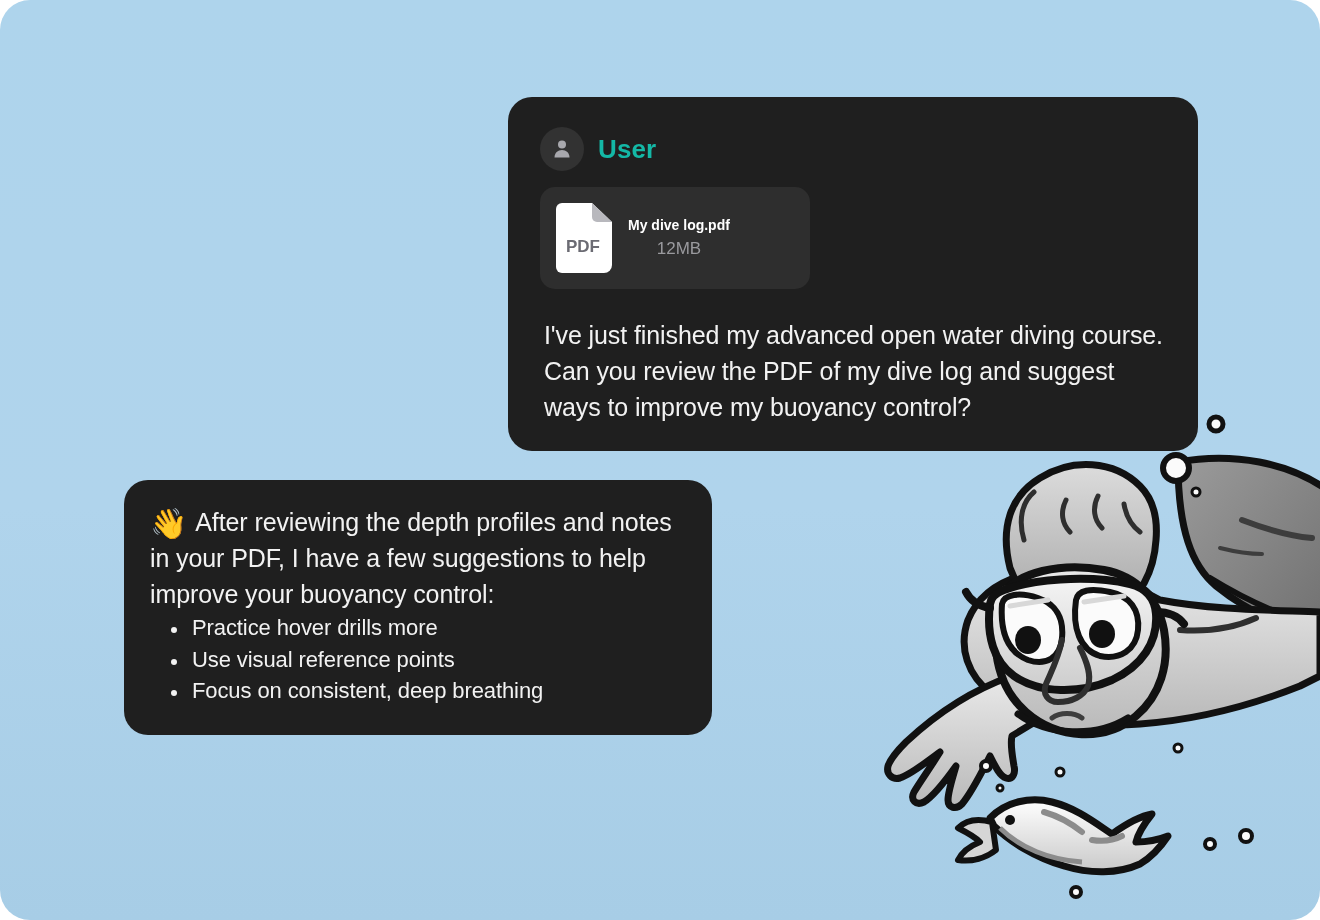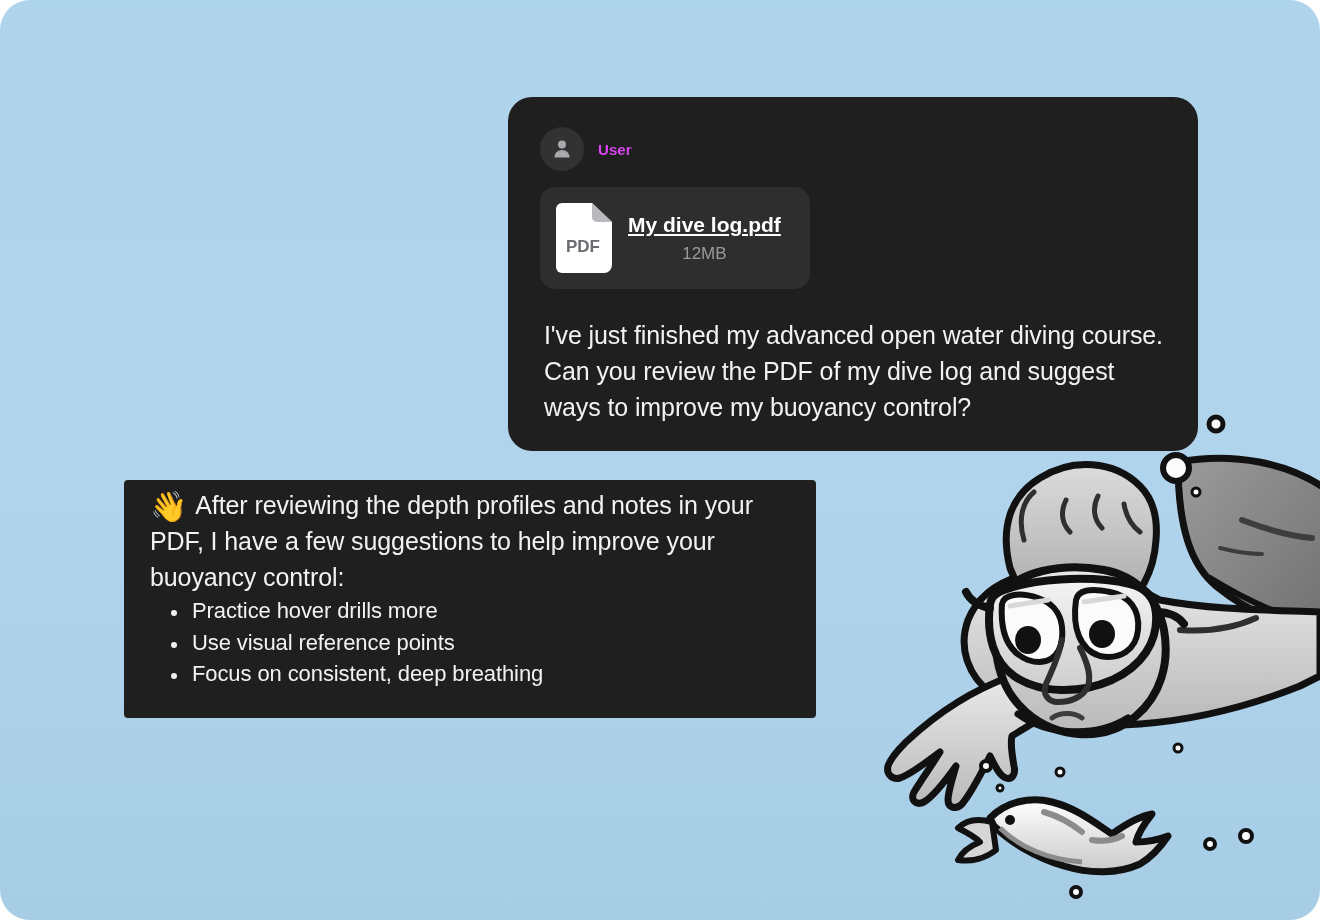--- a/index.html
+++ b/index.html
@@ -52,23 +52,23 @@
     height: 44px;
     border-radius: 50%;
     background: #323232;
     display: flex;
     align-items: center;
     justify-content: center;
     flex: none;
   }
   .avatar svg { display: block; }
   .user-name {
-    font-size: 15px;
+    font-size: 26px;
     font-weight: bold;
-    color: #d946ef;
+    color: #14b8a6;
     letter-spacing: 0.1px;
   }
 
   .file-card {
     margin-left: 6px;
     width: 270px;
     box-sizing: border-box;
     background: #2e2e2e;
     border-radius: 15px;
     padding: 16px 16px;
@@ -78,26 +78,25 @@
   }
   .pdf-icon {
     width: 56px;
     height: 70px;
     flex: none;
     position: relative;
   }
   .pdf-icon svg { display: block; }
   .file-meta { min-width: 0; }
   .file-name {
-    font-size: 21px;
+    font-size: 14px;
     font-weight: bold;
     color: #ffffff;
     line-height: 1.25;
     white-space: nowrap;
-    text-decoration: underline;
   }
   .file-size {
     font-size: 17px;
     color: #9a9a9e;
     margin-top: 5px;
     text-align: center;
   }
 
   .user-text {
     margin: 28px 6px 0 10px;
@@ -105,25 +104,25 @@
     line-height: 1.44;
     color: #f2f2f2;
     letter-spacing: -0.1px;
   }
 
   
   .assistant-bubble {
     position: absolute;
     left: 124px;
     top: 480px;
-    width: 692px;
+    width: 588px;
     box-sizing: border-box;
     background: #1f1f1f;
-    border-radius: 4px;
-    padding: 7px 26px 28px 26px;
+    border-radius: 24px;
+    padding: 24px 26px 28px 26px;
   }
   .assistant-intro {
     font-size: 25px;
     line-height: 1.44;
     color: #f2f2f2;
     letter-spacing: -0.1px;
   }
   .wave-emoji {
     font-size: 30px;
     line-height: 1;

